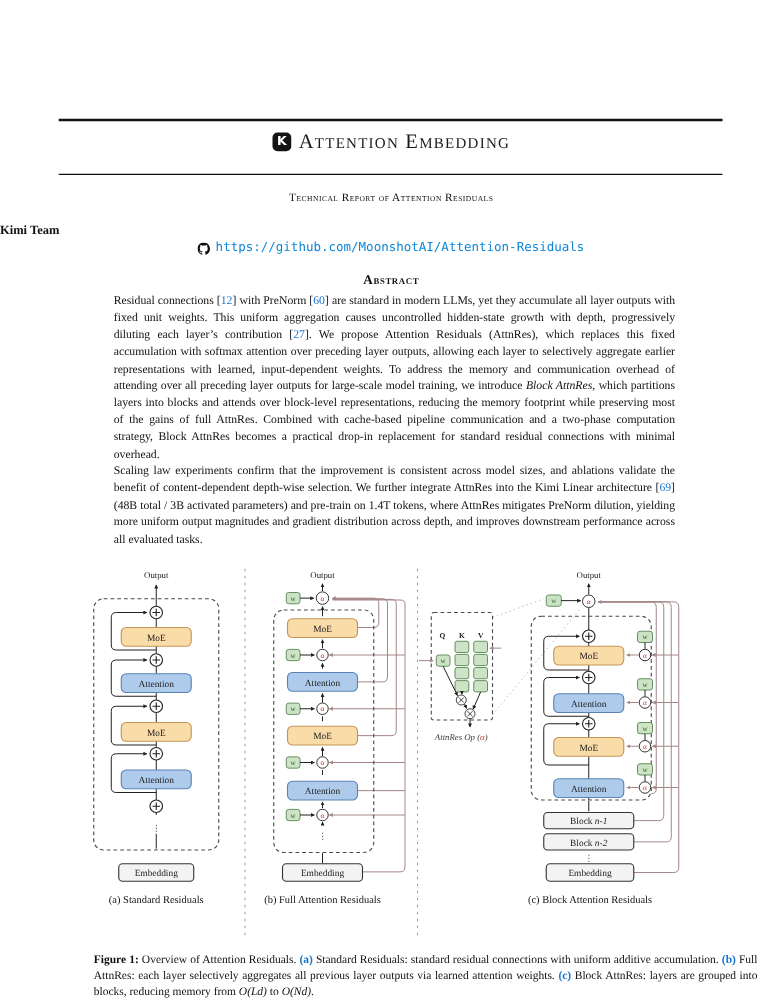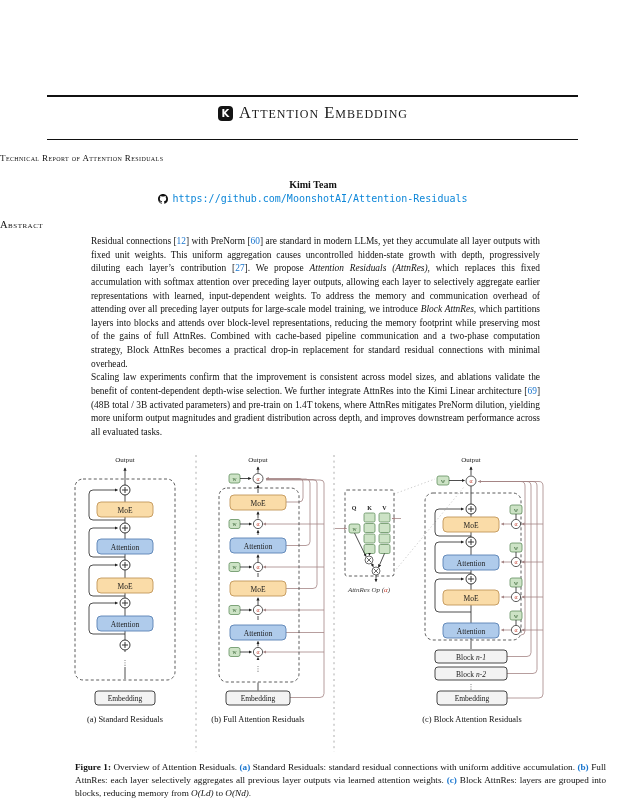--- a/index.html
+++ b/index.html
@@ -6,32 +6,32 @@
   .page{position:relative;width:626px;height:800px;background:#fff;overflow:hidden;
         font-family:"Liberation Serif",serif;color:#111;}
   .abs{position:absolute;}
   .rule{background:#111;}
   .rule1{left:47px;top:95px;width:531px;height:1.5px;}
   .rule2{left:47px;top:139px;width:531px;height:1px;}
   .title-row{left:0;top:103px;width:626px;display:flex;align-items:center;justify-content:center;gap:6px;}
   .klogo{width:15px;height:15px;background:#141414;border-radius:4px;display:flex;align-items:center;justify-content:center;
          color:#fff;font-family:"DejaVu Sans",sans-serif;font-size:10px;font-weight:bold;}
   .title{font-variant:small-caps;font-size:16.5px;letter-spacing:1px;color:#1a1a1a;}
-  .subtitle{left:0;top:153px;width:626px;font-variant:small-caps;font-size:9px;letter-spacing:.4px;}
-  .author{left:0;top:179px;width:626px;text-align:center;font-size:10px;font-weight:bold;}
+  .subtitle{left:0;top:153px;width:626px;text-align:center;font-variant:small-caps;font-size:9px;letter-spacing:.4px;}
+  .author{left:0;top:179px;width:626px;text-align:left;font-size:10px;font-weight:bold;}
   .repo{left:0;top:193px;width:626px;display:flex;align-items:center;justify-content:center;gap:4px;}
   .repo a{font-family:"DejaVu Sans Mono",monospace;font-size:10px;color:#0d86d8;text-decoration:none;}
   .gh{width:10px;height:10px;fill:#111;}
-  .abshead{left:0;top:219px;width:626px;text-align:left;font-variant:small-caps;font-weight:normal;font-size:10.5px;letter-spacing:.5px;}
+  .abshead{left:0;top:219px;width:626px;text-align:center;font-variant:small-caps;font-weight:bold;font-size:10.5px;letter-spacing:.5px;}
   .absbody{left:91px;top:235px;width:449px;font-size:9.4px;line-height:1.45;text-align:justify;}
   .absbody p{margin:0;}
   .caption{left:47px;top:761px;width:531px;font-size:9.2px;line-height:1.42;text-align:justify;margin-left:28px;}
   .seg-cite{color:#1874CD;}
   .seg-citeb{color:#1874CD;font-weight:bold;}
-  .seg-i{font-style:italic;}
+  .seg-i{}
   .seg-bi{font-style:italic;font-weight:normal;}
   .seg-b{font-weight:bold;}
   .seg-math{font-style:italic;}
   
   .fig{left:0;top:450px;}
   .ln{stroke:#222;stroke-width:.8;fill:none;}
   .lnr{stroke:#A58585;stroke-width:.8;fill:none;}
   .dashedbox{fill:none;stroke:#4a4a4a;stroke-width:.9;stroke-dasharray:3 2.4;}
   .sep{stroke:#9a9a9a;stroke-width:.8;stroke-dasharray:2 3.6;fill:none;}
   .dotted{stroke:#b8b8b8;stroke-width:.7;stroke-dasharray:1.3 2.3;fill:none;}

